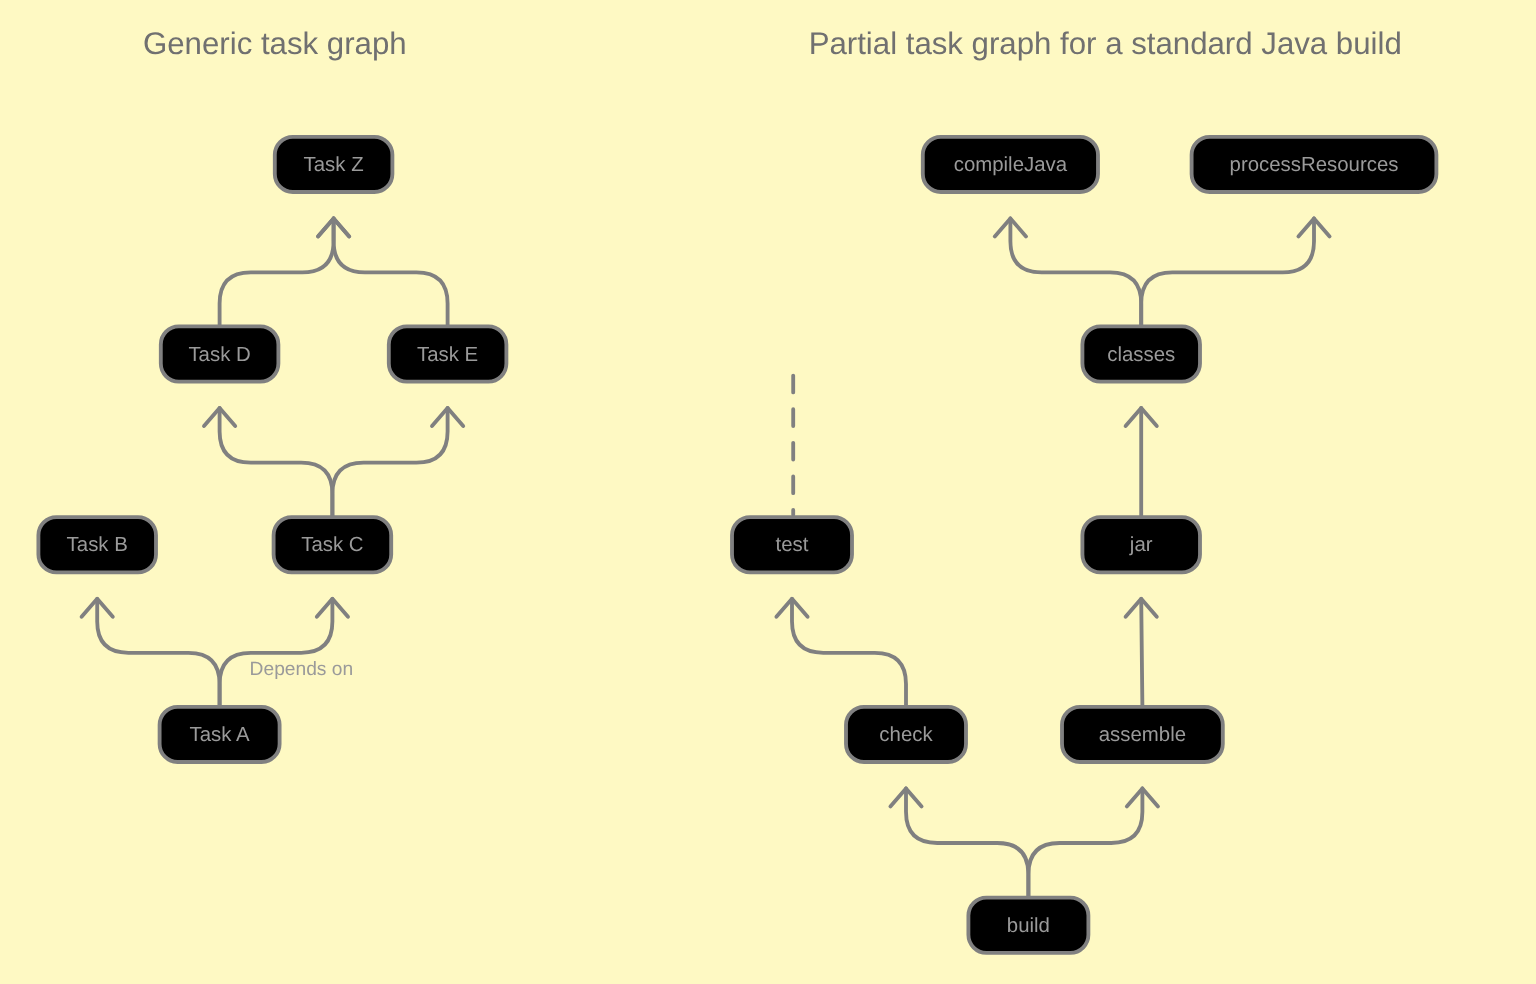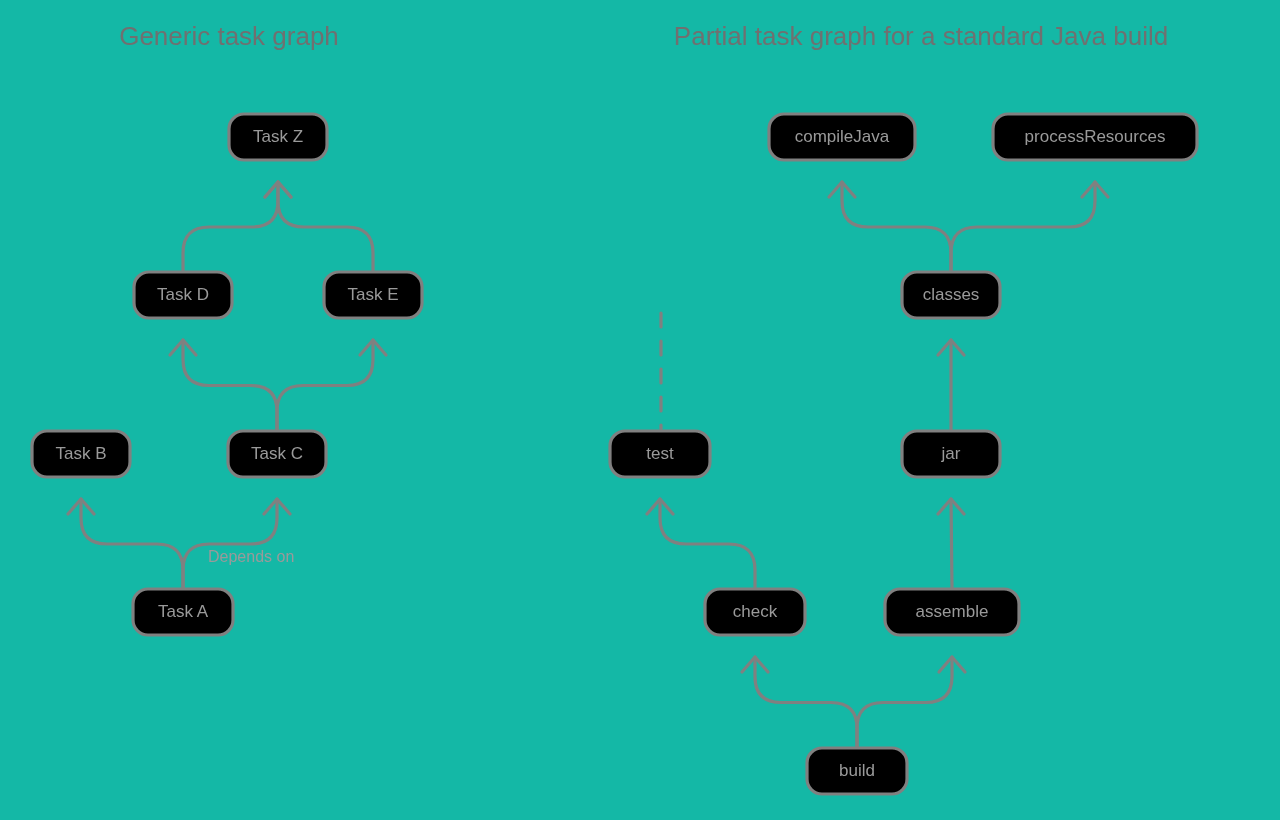--- a/index.html
+++ b/index.html
@@ -10,21 +10,21 @@
   body {
     width: 1280px;
     height: 820px;
     overflow: hidden;
     font-family: "Liberation Sans", sans-serif;
   }
   #canvas {
     position: relative;
     width: 1280px;
     height: 820px;
-    background: #14b8a6;
+    background: #fef9c3;
   }
   svg#graph-svg {
     position: absolute;
     top: 0;
     left: 0;
     width: 1280px;
     height: 820px;
     display: block;
   }
   .panel-title {

